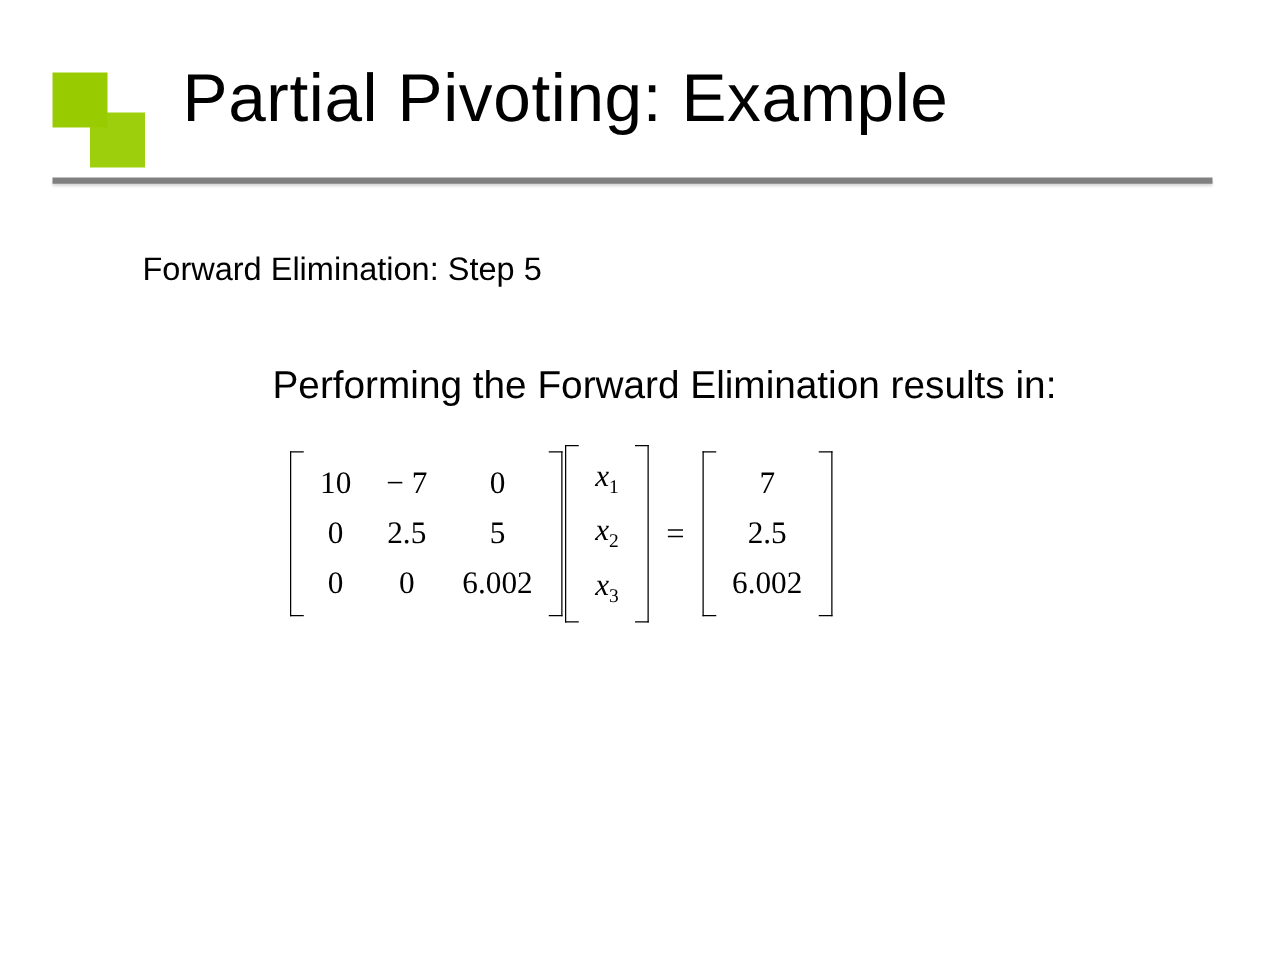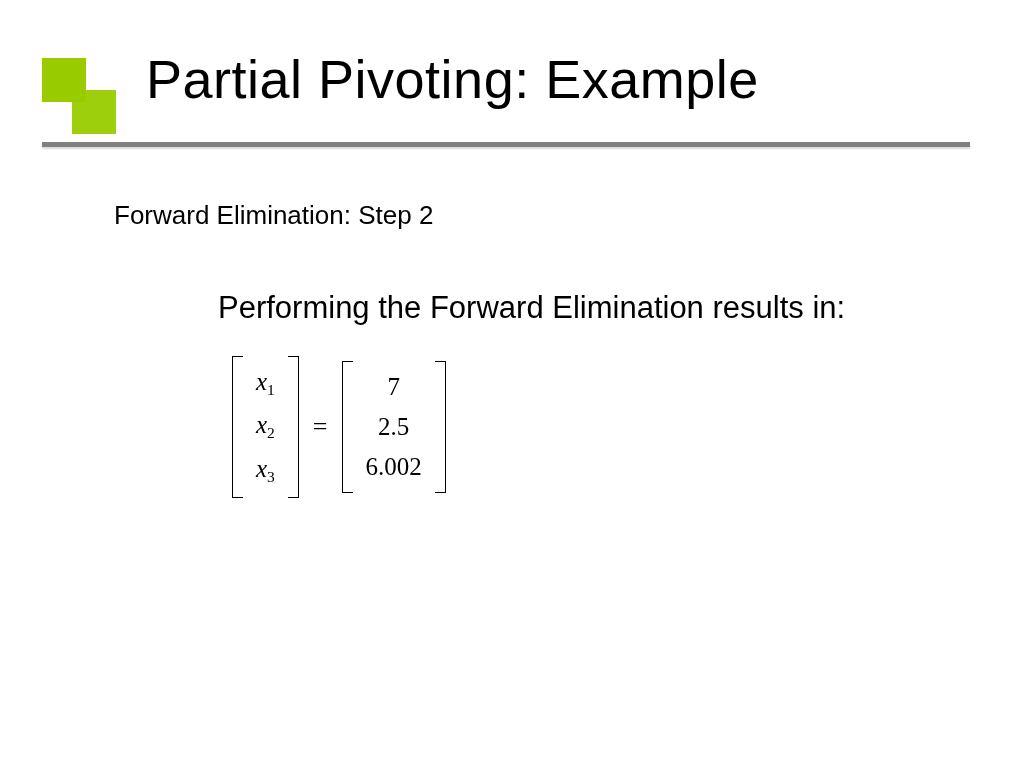--- a/index.html
+++ b/index.html
@@ -101,25 +101,46 @@
 <body>
 
 <div class="slide">
 
   <div class="deco-square sq-a"></div>
   <div class="deco-square sq-b"></div>
 
   <div class="title">Partial Pivoting: Example</div>
   <div class="hr-line"></div>
 
-  <div class="subtitle">Forward Elimination: Step 2</div>
+  <div class="subtitle">Forward Elimination: Step 5</div>
   <div class="bodytext">Performing the Forward Elimination results in:</div>
 
   <div class="eqwrap">
 
+    <span class="bracket">
+      <table class="mat">
+        <tbody>
+            <tr>
+          <td>10</td>
+          <td>− 7</td>
+          <td>0</td>
+        </tr>
+        <tr>
+          <td>0</td>
+          <td>2.5</td>
+          <td>5</td>
+        </tr>
+        <tr>
+          <td>0</td>
+          <td>0</td>
+          <td>6.002</td>
+        </tr>
+      </tbody>
+        </table>
+    </span>
 
     <span class="bracket">
       <table class="mat">
         <tbody>
             <tr>
               <td><span class="xvar">x</span><span class="sub">1</span></td>
             </tr>
         <tr>
               <td><span class="xvar">x</span><span class="sub">2</span></td>
             </tr>

